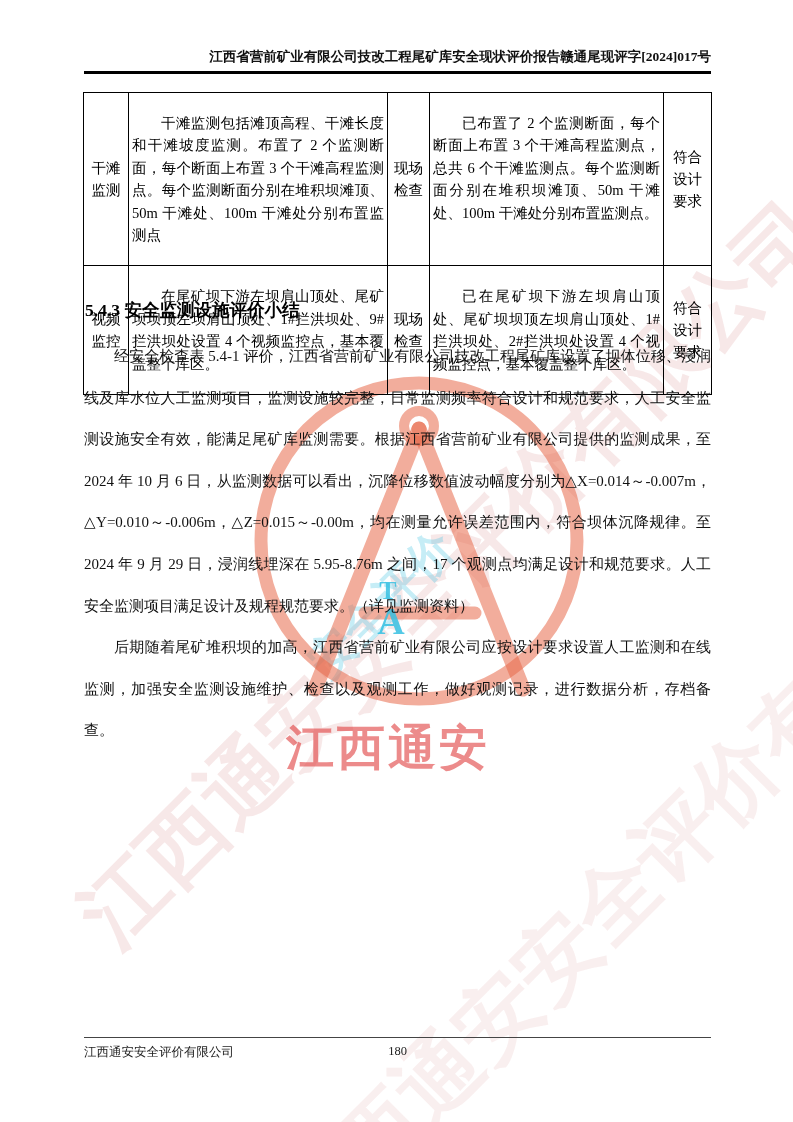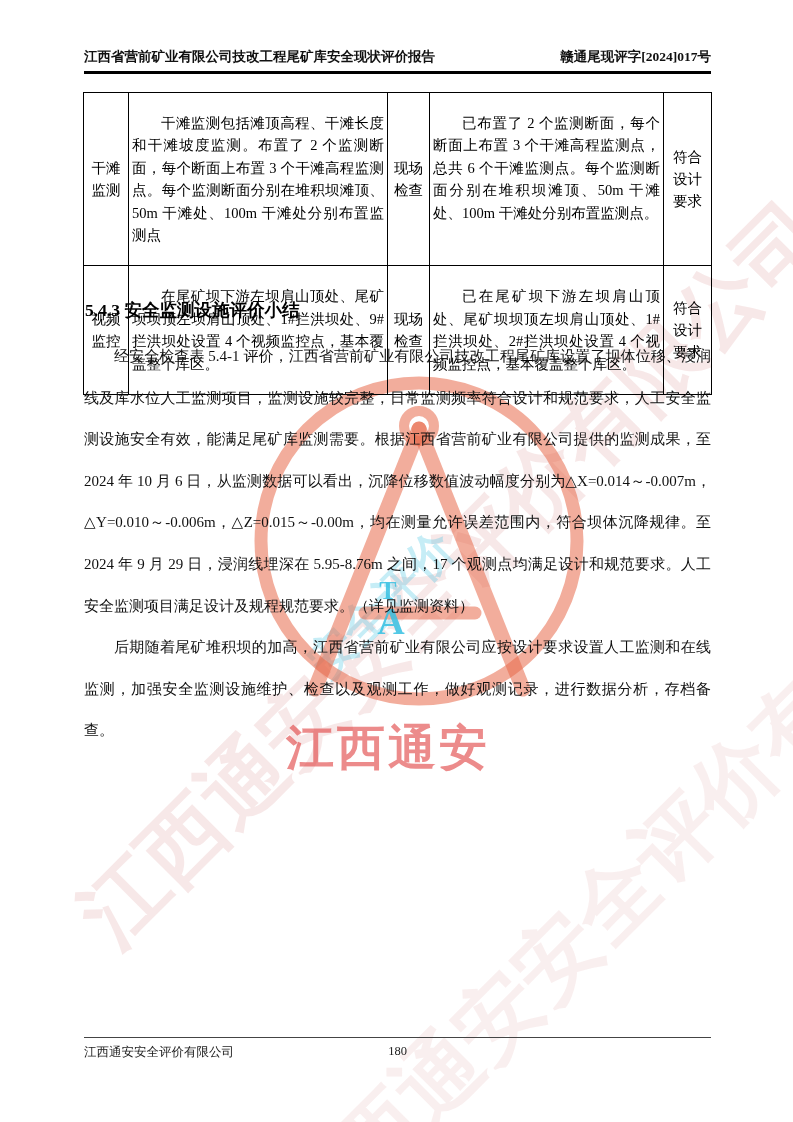--- a/index.html
+++ b/index.html
@@ -27,21 +27,21 @@
     position:absolute; left:254px; top:716px; font-size:48px; font-weight:bold;
     letter-spacing:3px; color:rgba(224,62,62,0.60); white-space:nowrap;
     font-family:"Liberation Serif","DejaVu Serif",serif;
     margin-left:32px;
   }
   .wm-stamp { position:absolute; left:249px; top:371px; }
   
   .content { position:absolute; inset:0; z-index:1; }
   .hdr {
     position:absolute; top:48px; left:84px; width:627px;
-    display:flex; justify-content:space-between; align-items:flex-end;
+    display:flex; justify-content:flex-end; align-items:flex-end;
     font-size:13.5px; font-weight:bold; color:#111;
   }
   .hdr-rule { position:absolute; top:71px; left:84px; width:627px; height:2.5px; background:#000; }
   table.chk {
     position:absolute; top:92px; left:83px; width:628px;
     border-collapse:collapse; table-layout:fixed;
     font-size:14.5px; line-height:22.4px; color:#000;
   }
   table.chk td { border:1.6px solid #000; padding:19px 3px; overflow:hidden; }
   td.c-item, td.c-method, td.c-concl { text-align:center; vertical-align:middle; }

